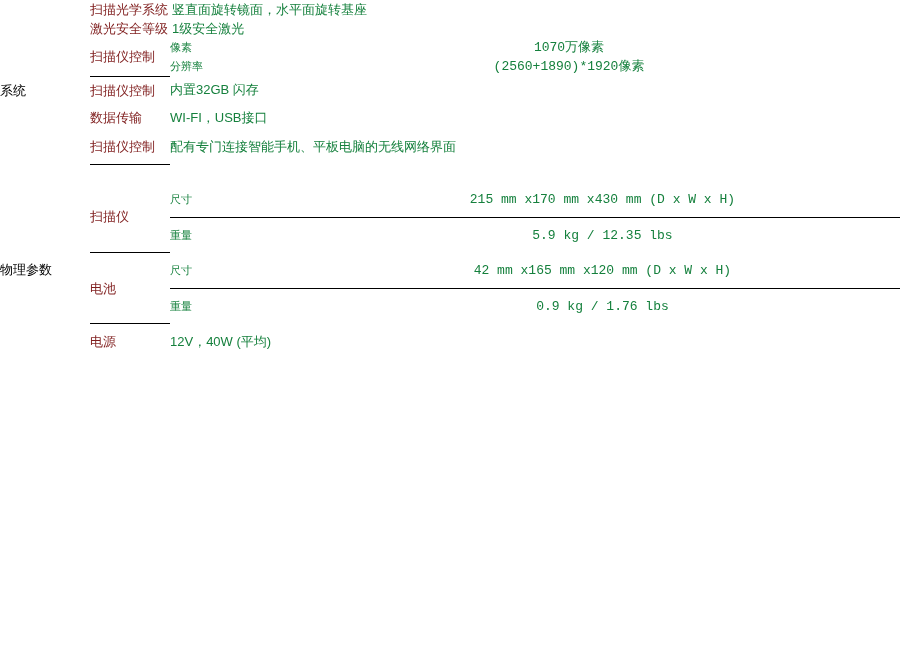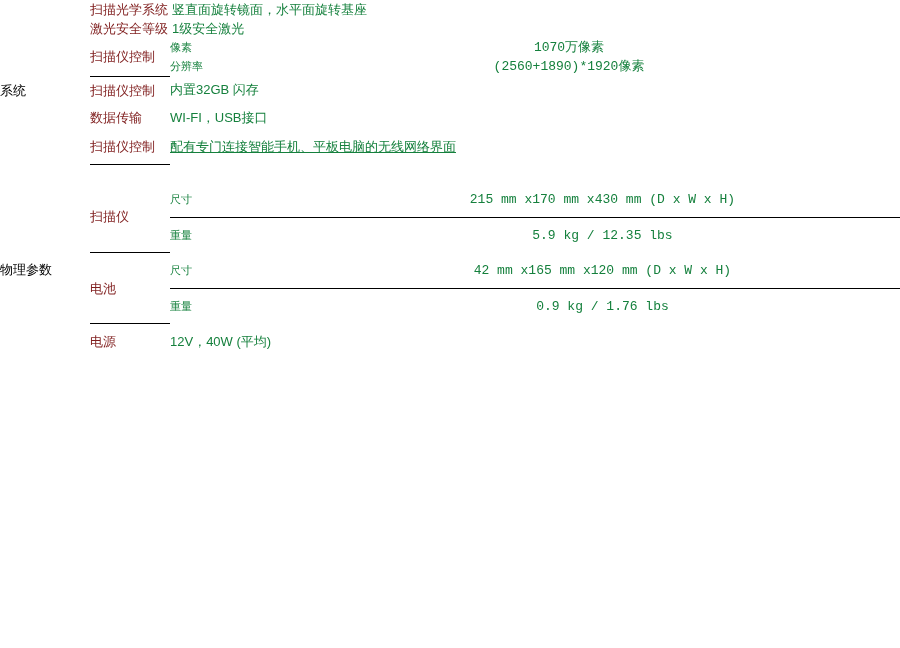--- a/index.html
+++ b/index.html
@@ -176,21 +176,21 @@
       <td class="col-value cjk">
         <div class="value-wrap sub-wrap">WI-FI，USB接口</div>
       </td>
     </tr>
 
     <tr>
       <td class="col-label cjk">
         <div class="label-block two-line" style="padding:6px 0">扫描仪控制</div>
       </td>
       <td class="col-value cjk">
-        <div class="value-wrap two-line" style="padding:6px 0; width:300px;text-decoration:underline;">配有专门连接智能手机、平板电脑的无线网络界面</div>
+        <div class="value-wrap two-line" style="padding:6px 0; width:300px;">配有专门连接智能手机、平板电脑的无线网络界面</div>
       </td>
     </tr>
 
     <tr class="pad-row">
       <td>
         <span class="short-rule"></span>
       </td>
       <td></td>
     </tr>
 

